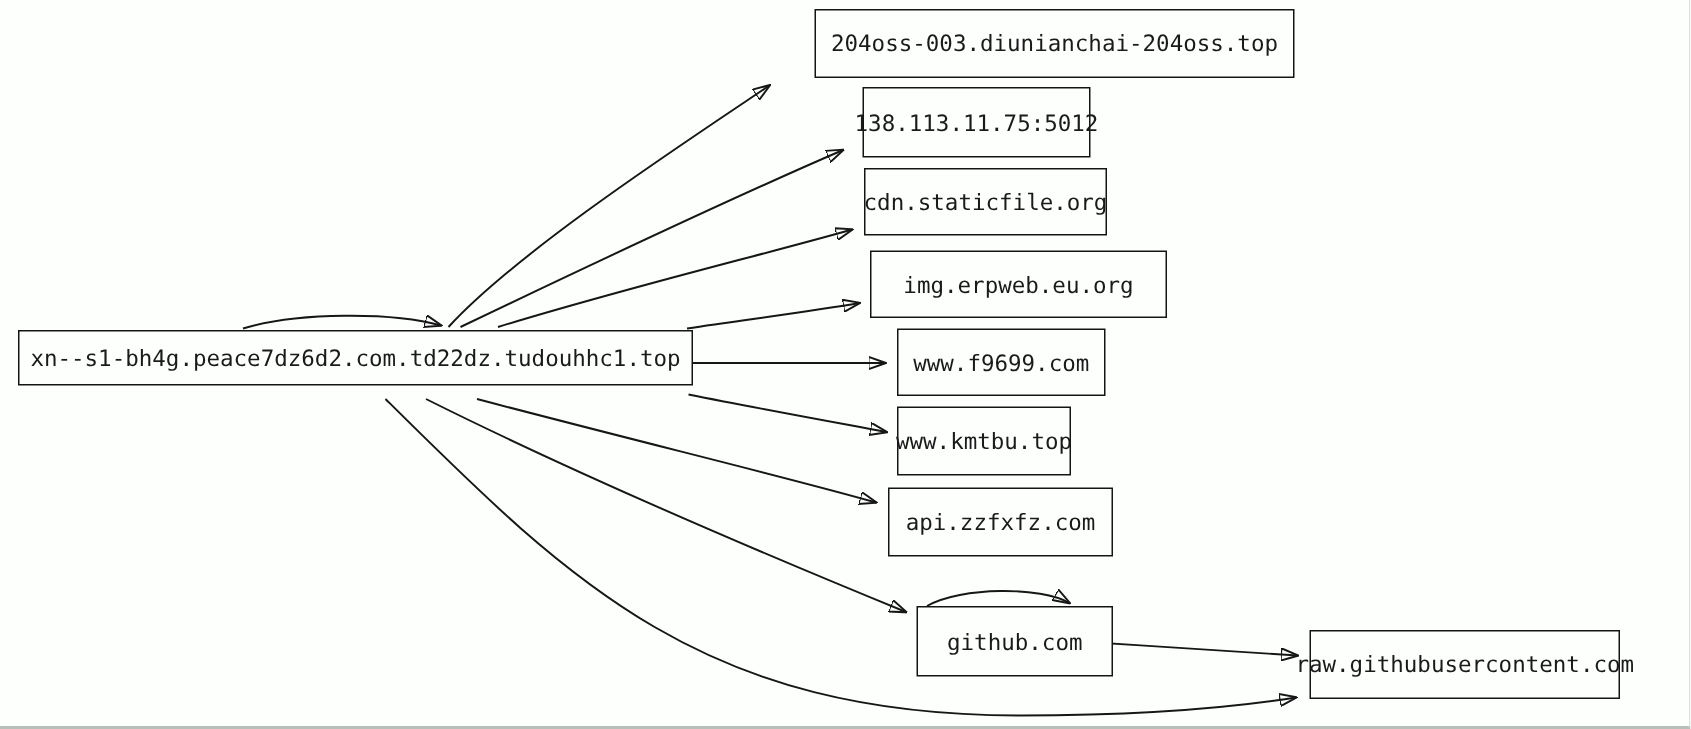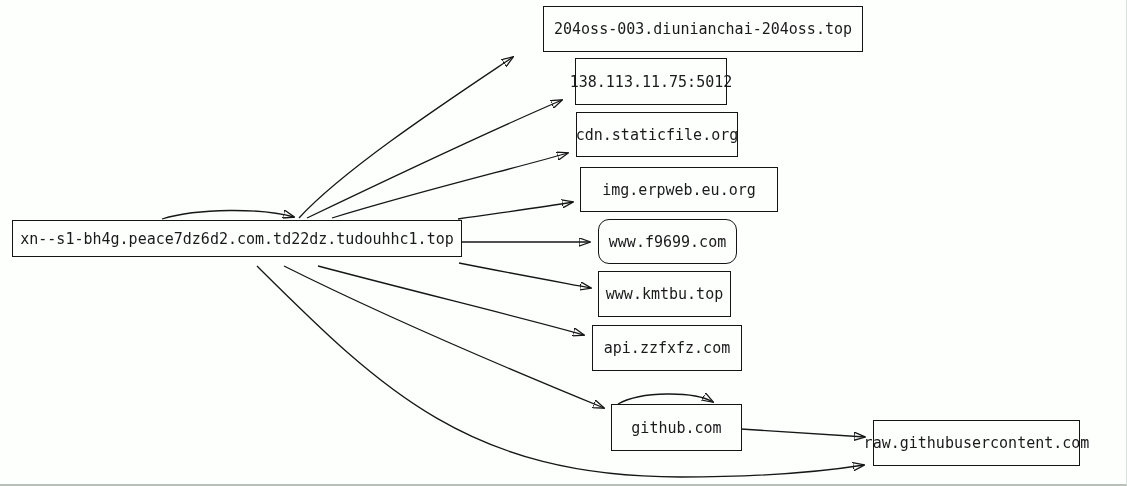--- a/index.html
+++ b/index.html
@@ -55,23 +55,23 @@
   <div class="node" style="left:12px;top:220px;width:450px;height:37px;">xn--s1-bh4g.peace7dz6d2.com.td22dz.tudouhhc1.top</div>
 
   <div class="node" style="left:508px;top:6px;width:320px;height:46px;margin-left:35px;">204oss-003.diunianchai-204oss.top</div>
 
   <div class="node" style="left:575px;top:58px;width:152px;height:47px;">138.113.11.75:5012</div>
 
   <div class="node" style="left:576px;top:112px;width:162px;height:45px;">cdn.staticfile.org</div>
 
   <div class="node" style="left:580px;top:167px;width:198px;height:45px;">img.erpweb.eu.org</div>
 
-  <div class="node" style="left:598px;top:219px;width:139px;height:45px;border-radius:11px;">www.f9699.com</div>
+  <div class="node" style="left:598px;top:219px;width:139px;height:45px;">www.f9699.com</div>
 
-  <div class="node" style="left:598px;top:271px;width:133px;height:46px;">www.kmtbu.top</div>
+  <div class="node" style="left:598px;top:271px;width:116px;height:46px;">www.kmtbu.top</div>
 
   <div class="node" style="left:592px;top:325px;width:150px;height:46px;">api.zzfxfz.com</div>
 
   <div class="node" style="left:611px;top:404px;width:131px;height:47px;">github.com</div>
 
   <div class="node" style="left:873px;top:420px;width:207px;height:46px;">raw.githubusercontent.com</div>
 
 </div>
 
 </body></html>

